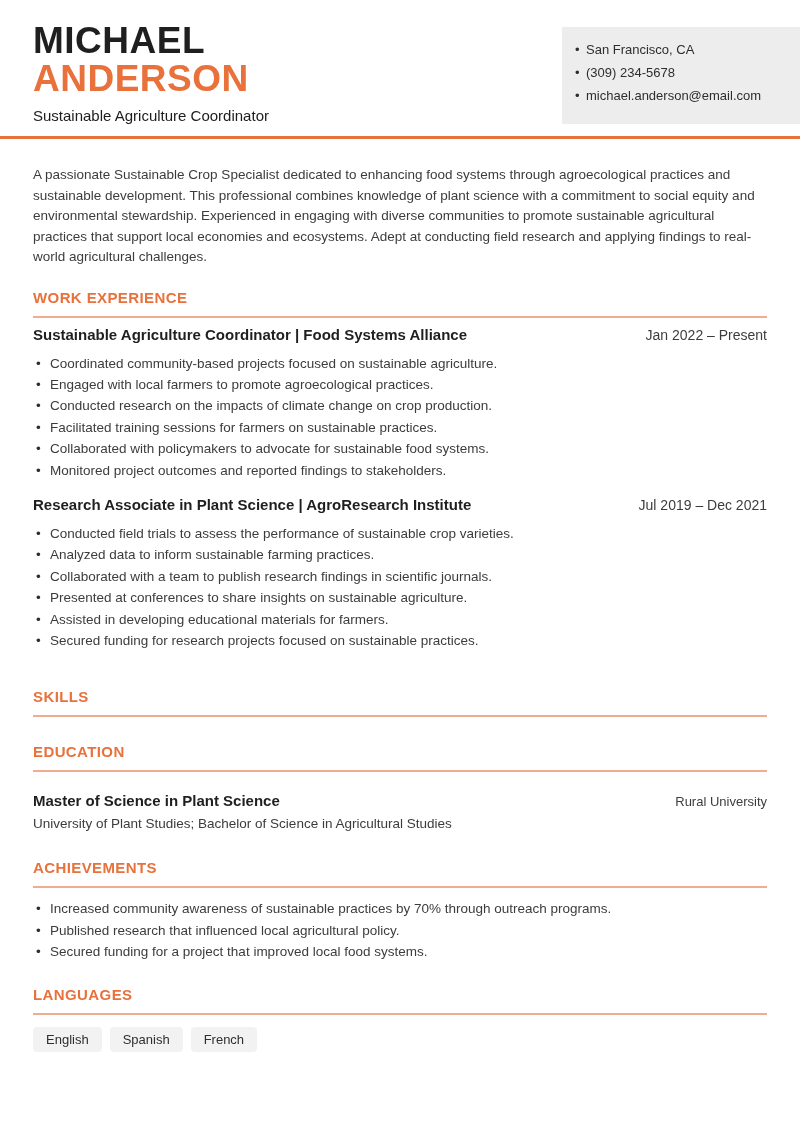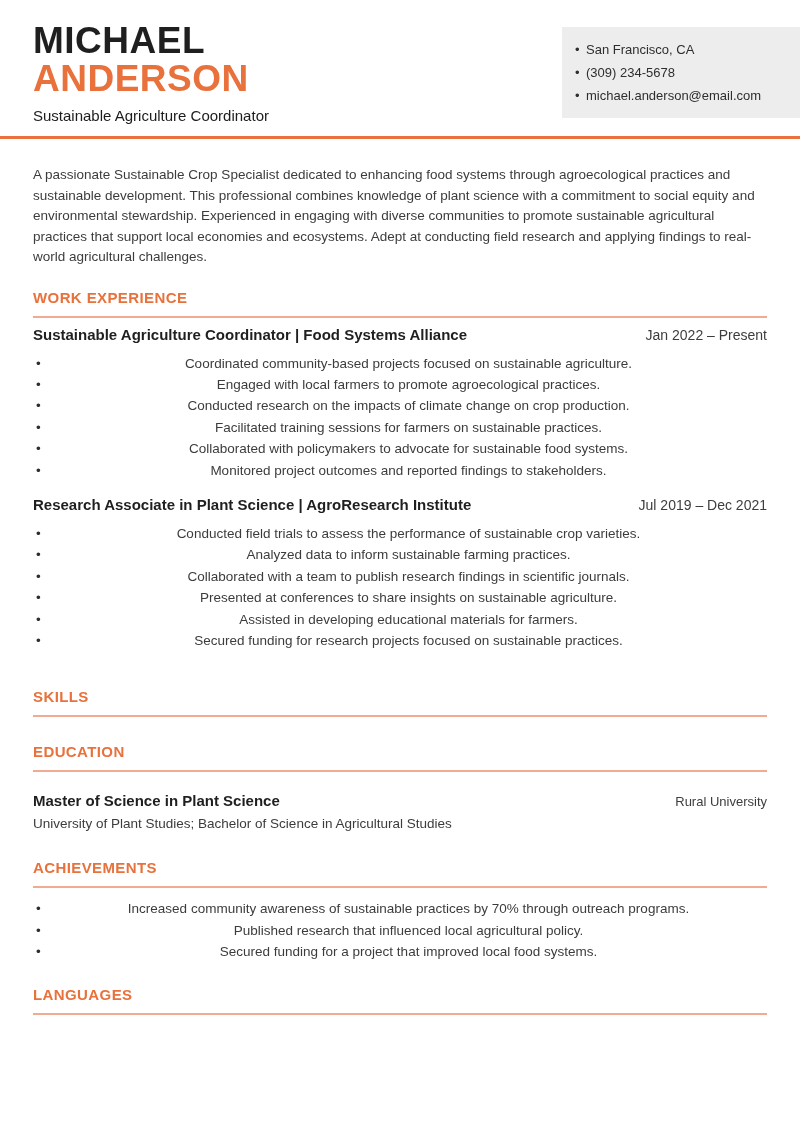--- a/index.html
+++ b/index.html
@@ -16,41 +16,41 @@
     width:800px;height:1130px;background:#fff;position:relative;overflow:hidden;
     font-family:"Liberation Sans",sans-serif;color:var(--text);
   }
   .page{padding:22px 33px 0;}
   
   .name{font-size:37px;font-weight:700;line-height:38px;letter-spacing:0.5px;color:var(--heading);}
   .name.last{color:var(--accent);}
   .role{margin-top:9px;font-size:15px;color:#1c1c1c;}
   .contact-box{
     position:absolute;top:27px;right:0;width:238px;background:var(--contact-bg);
-    padding:11px 8px 11px 0;
+    padding:11px 8px 17px 0;
   }
   .contact-list{list-style:none;margin:0;padding:0;}
   .contact-item{
     position:relative;padding-left:24px;font-size:13px;line-height:23px;color:#2e2e2e;
   }
   .contact-item::before{content:"•";position:absolute;left:13px;color:#2e2e2e;}
   .top-rule{height:3px;background:var(--accent);margin:12px -33px 0;}
   
   .summary{margin:26px 0 0;font-size:13.5px;line-height:20.5px;color:var(--text);}
   
   .sec{margin-top:21px;}
   .sec-title{margin:0;font-size:15px;font-weight:700;letter-spacing:0.4px;color:var(--accent);}
   .sec-rule{height:2px;background:var(--divider);margin-top:10px;}
   
   .job{margin-top:8px;}
   .job + .job{margin-top:15px;}
   .job-head{display:flex;justify-content:space-between;align-items:baseline;}
   .job-title{font-size:15px;font-weight:700;color:var(--heading);}
   .job-dates{font-size:14px;color:#3d3d3d;white-space:nowrap;}
-  ul.bullets{list-style:none;margin:10px 0 0;padding:0;text-align:center;}
+  ul.bullets{list-style:none;margin:10px 0 0;padding:0;}
   .bullet{position:relative;padding-left:17px;font-size:13.5px;line-height:21.4px;color:var(--text);}
   .bullet::before{content:"•";position:absolute;left:3px;color:#2e2e2e;}
   
   .chips{display:flex;flex-wrap:wrap;gap:9px 8px;margin-top:12px;}
   .chip{background:var(--chip-bg);border-radius:4px;padding:5px 13px;font-size:13px;color:#2f2f2f;line-height:15px;}
   
   .edu-head{display:flex;justify-content:space-between;align-items:baseline;margin-top:20px;}
   .edu-degree{font-size:15px;font-weight:700;color:var(--heading);}
   .edu-school{font-size:13px;color:#3d3d3d;white-space:nowrap;}
   .edu-details{margin-top:5px;font-size:13.5px;color:var(--text);line-height:20px;}
@@ -160,15 +160,23 @@
 
         <li class="bullet">Published research that influenced local agricultural policy.</li>
 
         <li class="bullet">Secured funding for a project that improved local food systems.</li>
       </ul>
   </section>
 
   <section class="sec sec--languages">
     <h2 class="sec-title">LANGUAGES</h2>
     <div class="sec-rule"></div>
+    <div class="chips">
+
+        <span class="chip">English</span>
+
+        <span class="chip">Spanish</span>
+
+        <span class="chip">French</span>
+      </div>
   </section>
 
 </div>
 
 </body></html>

